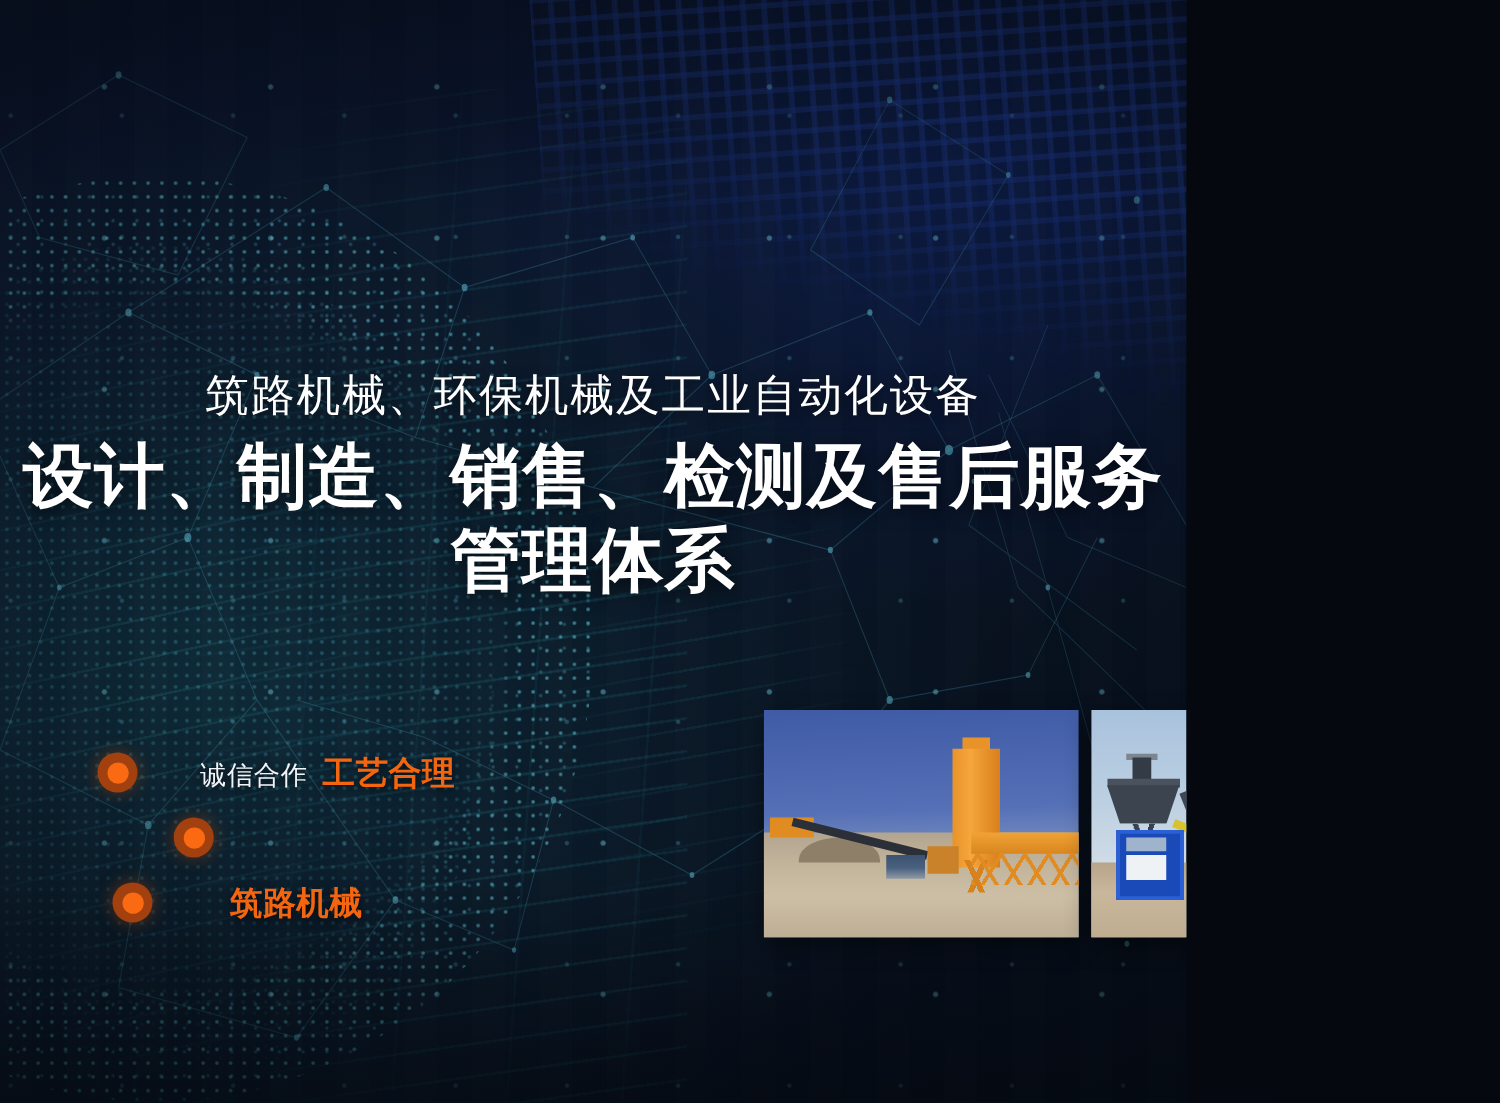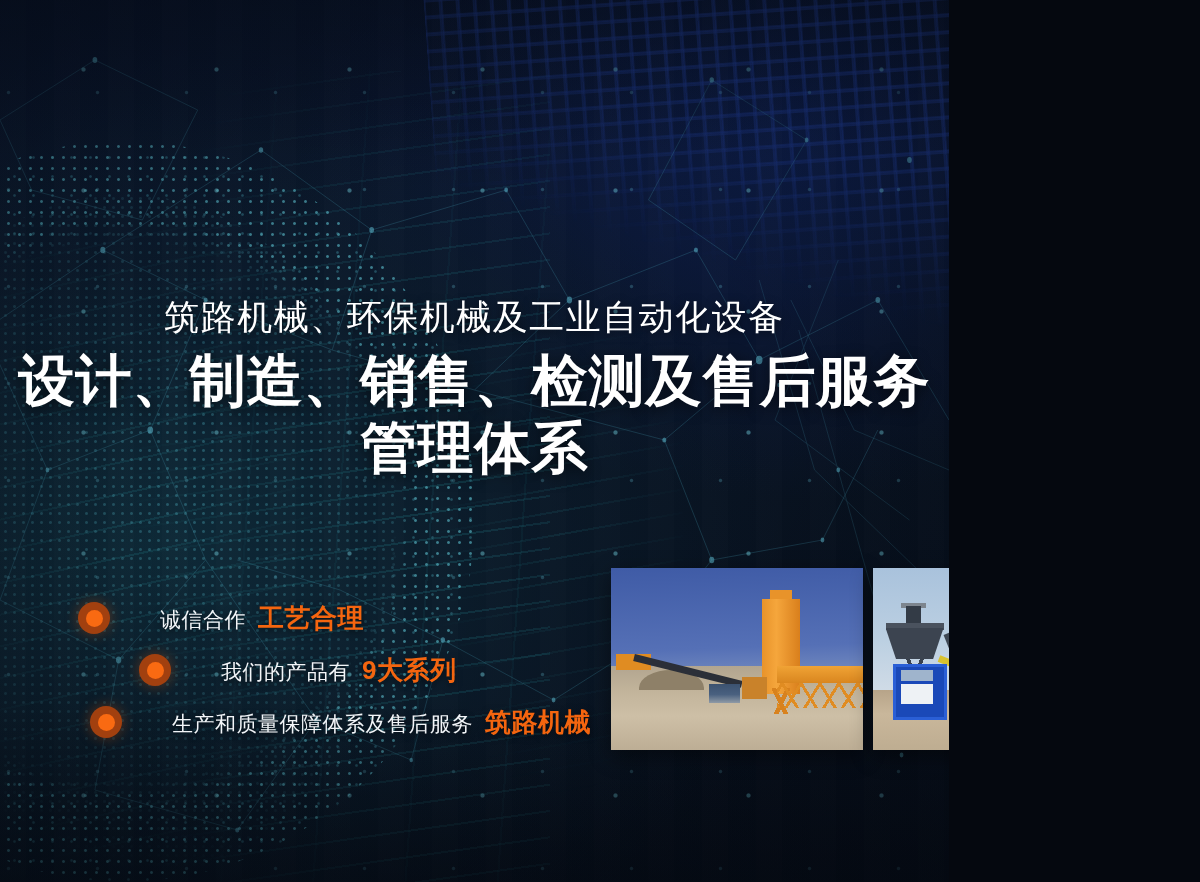--- a/index.html
+++ b/index.html
@@ -418,30 +418,25 @@
       <div class="point-row r1">
         <span class="bullet"></span>
         <span class="point-text">
           <span class="pt-white">诚信合作</span>
           <span class="pt-accent">工艺合理</span>
         </span>
       </div>
 
       <div class="point-row r2">
         <span class="bullet"></span>
-        <span class="point-text">
-          <span class="pt-white">我们的产品有</span>
-          <span class="pt-accent">9大系列</span>
-        </span>
       </div>
 
       <div class="point-row r3">
         <span class="bullet"></span>
         <span class="point-text">
-          <span class="pt-white">生产和质量保障体系及售后服务</span>
           <span class="pt-accent">筑路机械</span>
         </span>
       </div>
 
     </div>
 
     <div class="photos">
 
       <div class="photo p1">
         <div class="sky"></div>

